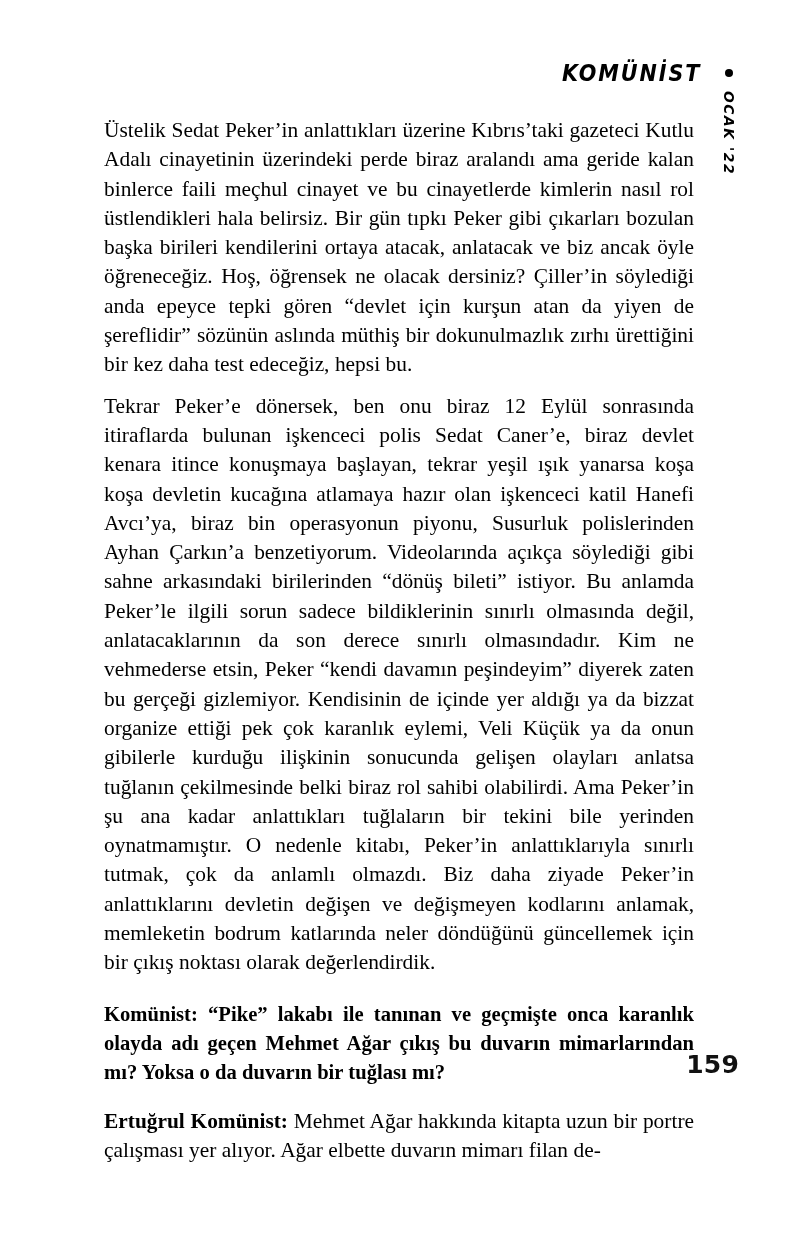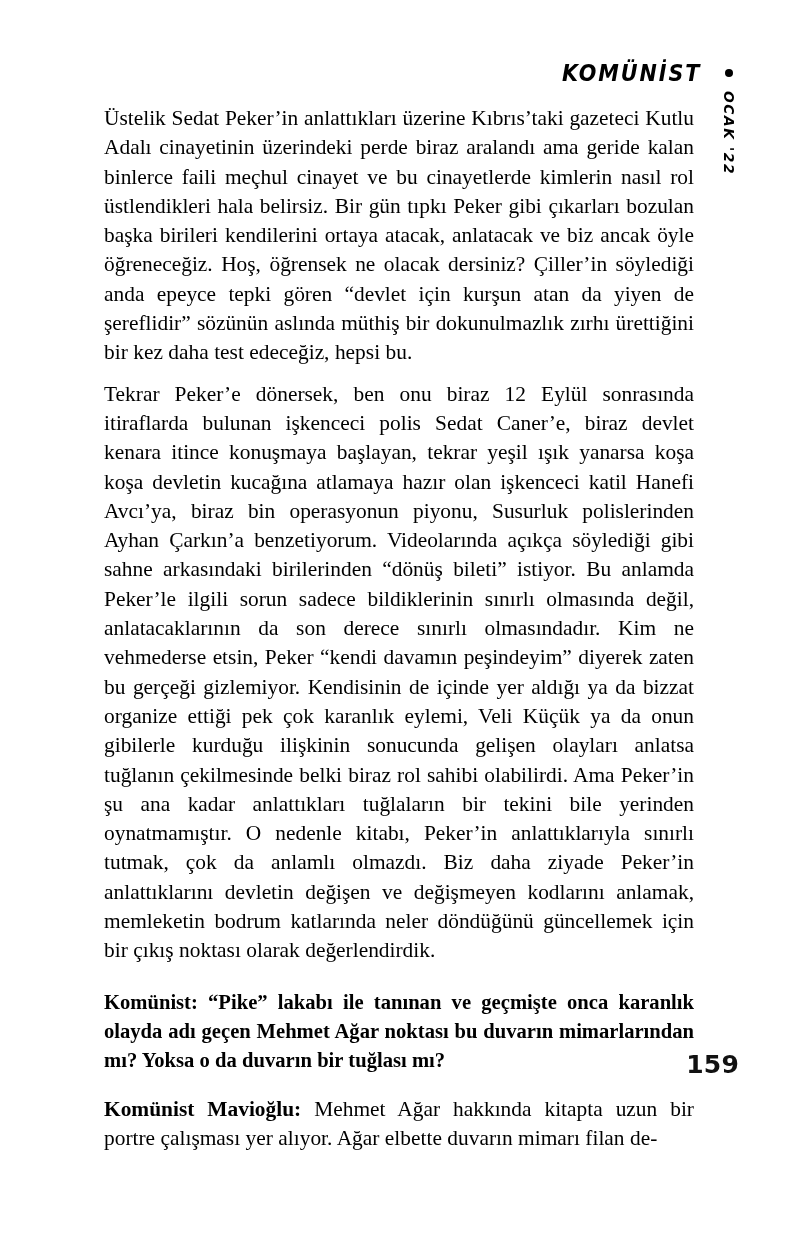--- a/index.html
+++ b/index.html
@@ -78,21 +78,21 @@
   }
 
   
   .text-column {
     position: absolute;
     left: 104px;
     top: 104px;
     width: 590px;
   }
   p.body-par {
-    margin: 0 0 12px 0;
+    margin: 12px 0 12px 0;
     font-size: 21.4px;
     line-height: 29.3px;
     text-align: justify;
     text-justify: inter-word;
     hyphens: manual;
     word-spacing: 0.1px;
   }
   p.body-par:last-child {
     margin-bottom: 0;
   }
@@ -135,21 +135,21 @@
       <div class="issue-date">OCAK '22</div>
     </div>
   </div>
 
   <div class="text-column">
 
     <p class="body-par">Üstelik Sedat Peker’in anlattıkları üzerine Kıbrıs’taki gazeteci Kutlu Adalı cinayetinin üzerindeki perde biraz aralandı ama geride kalan binlerce faili meçhul cinayet ve bu cinayetlerde kimlerin nasıl rol üstlendikleri hala belirsiz. Bir gün tıpkı Peker gibi çıkarları bozulan başka birileri kendilerini ortaya atacak, anlatacak ve biz ancak öyle öğreneceğiz. Hoş, öğrensek ne olacak dersiniz? Çiller’in söylediği anda epeyce tepki gören “devlet için kurşun atan da yiyen de şereflidir” sözünün aslında müthiş bir dokunulmazlık zırhı ürettiğini bir kez daha test edeceğiz, hepsi bu.</p>
 
     <p class="body-par">Tekrar Peker’e dönersek, ben onu biraz 12 Eylül sonrasında itiraflarda bulunan işkenceci polis Sedat Caner’e, biraz devlet kenara itince konuşmaya başlayan, tekrar yeşil ışık yanarsa koşa koşa devletin kucağına atlamaya hazır olan işkenceci katil Hanefi Avcı’ya, biraz bin operasyonun piyonu, Susurluk polislerinden Ayhan Çarkın’a benzetiyorum. Videolarında açıkça söylediği gibi sahne arkasındaki birilerinden “dönüş bileti” istiyor. Bu anlamda Peker’le ilgili sorun sadece bildiklerinin sınırlı olmasında değil, anlatacaklarının da son derece sınırlı olmasındadır. Kim ne vehmederse etsin, Peker “kendi davamın peşindeyim” diyerek zaten bu gerçeği gizlemiyor. Kendisinin de içinde yer aldığı ya da bizzat organize ettiği pek çok karanlık eylemi, Veli Küçük ya da onun gibilerle kurduğu ilişkinin sonucunda gelişen olayları anlatsa tuğlanın çekilmesinde belki biraz rol sahibi olabilirdi. Ama Peker’in şu ana kadar anlattıkları tuğlaların bir tekini bile yerinden oynatmamıştır. O nedenle kitabı, Peker’in anlattıklarıyla sınırlı tutmak, çok da anlamlı olmazdı. Biz daha ziyade Peker’in anlattıklarını devletin değişen ve değişmeyen kodlarını anlamak, memleketin bodrum katlarında neler döndüğünü güncellemek için bir çıkış noktası olarak değerlendirdik.</p>
 
-    <p class="body-par question">Komünist: “Pike” lakabı ile tanınan ve geçmişte onca karanlık olayda adı geçen Mehmet Ağar noktası bu duvarın mimarlarından mı? Yoksa o da duvarın bir tuğlası mı?</p>
+    <p class="body-par question">Komünist: “Pike” lakabı ile tanınan ve geçmişte onca karanlık olayda adı geçen Mehmet Ağar çıkış bu duvarın mimarlarından mı? Yoksa o da duvarın bir tuğlası mı?</p>
 
-    <p class="body-par answer"><span class="speaker">Komünist Mavioğlu:</span><span> Mehmet Ağar hakkında kitapta uzun bir portre çalışması yer alıyor. Ağar elbette duvarın mimarı filan de-</span></p>
+    <p class="body-par answer"><span class="speaker">Ertuğrul Komünist:</span><span> Mehmet Ağar hakkında kitapta uzun bir portre çalışması yer alıyor. Ağar elbette duvarın mimarı filan de-</span></p>
 
   </div>
 
   <div class="folio">159</div>
 
 </div>
 
 </body></html>

